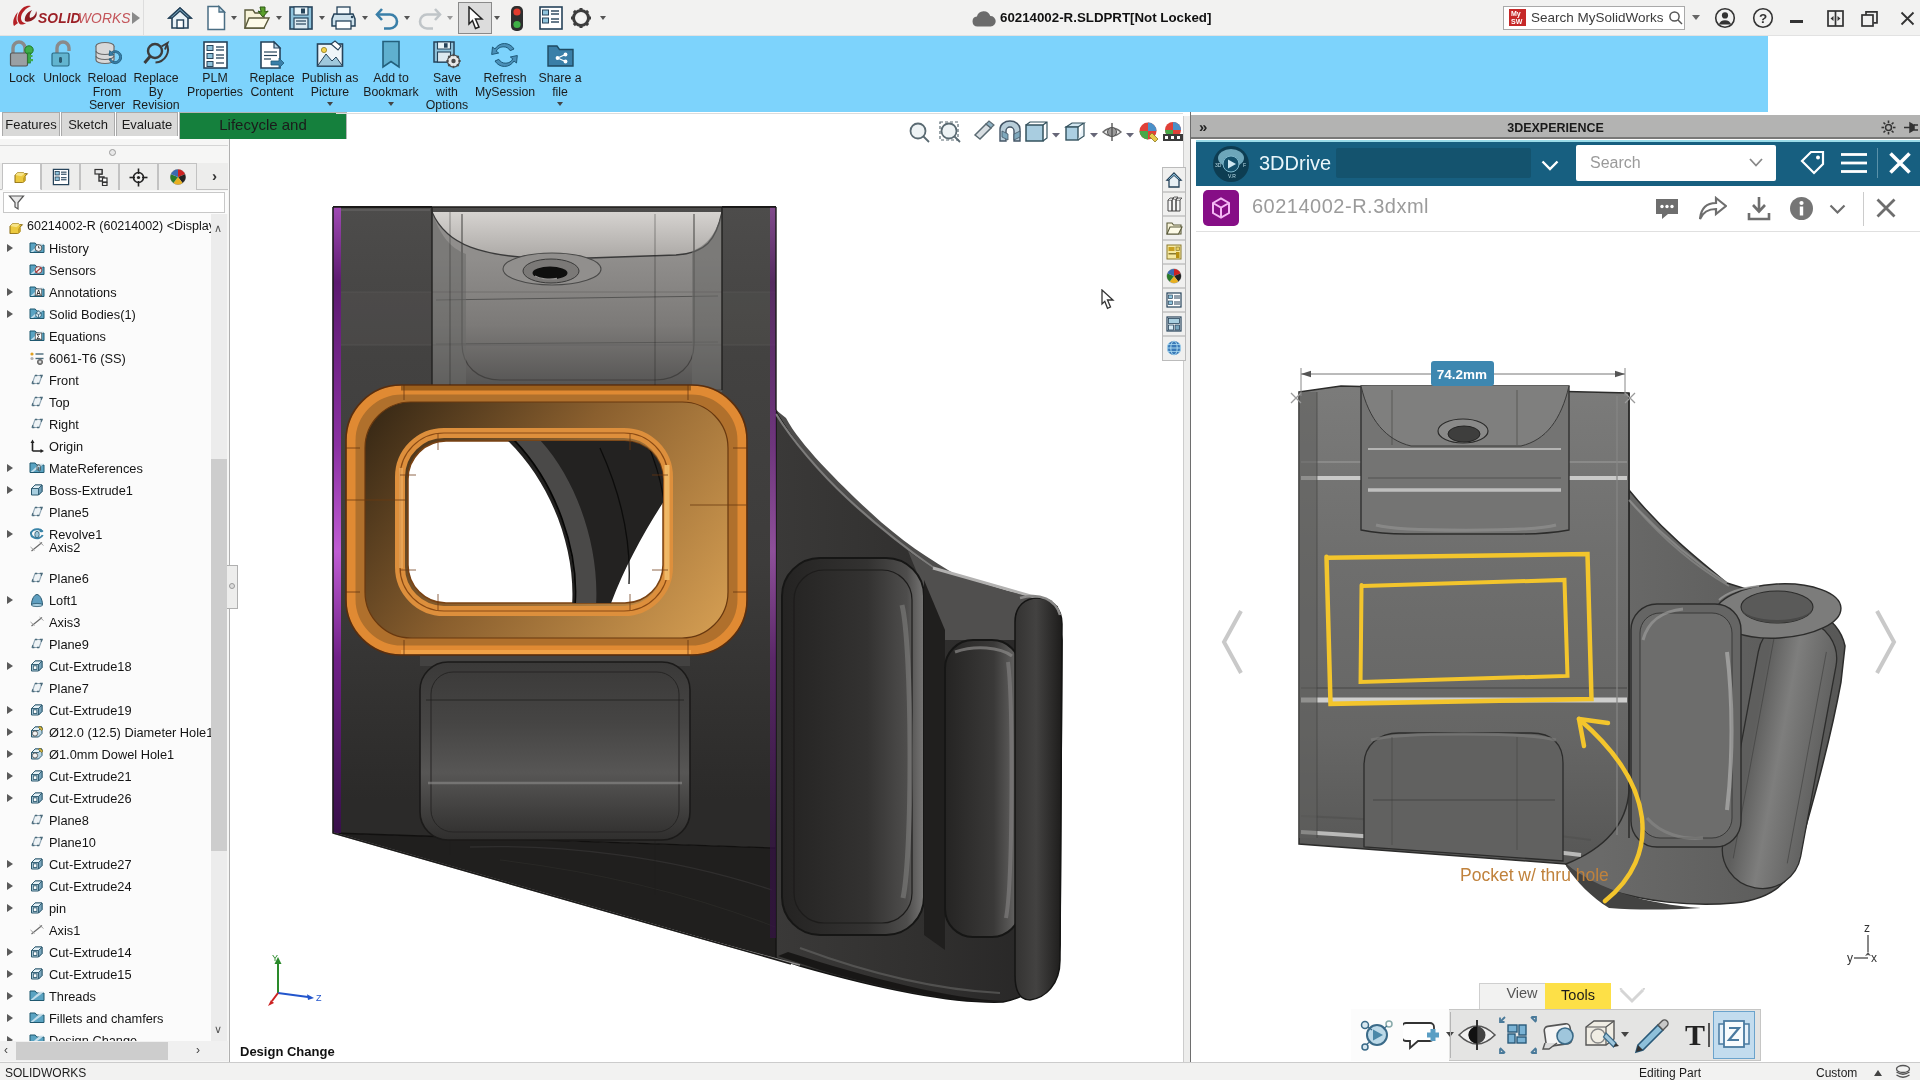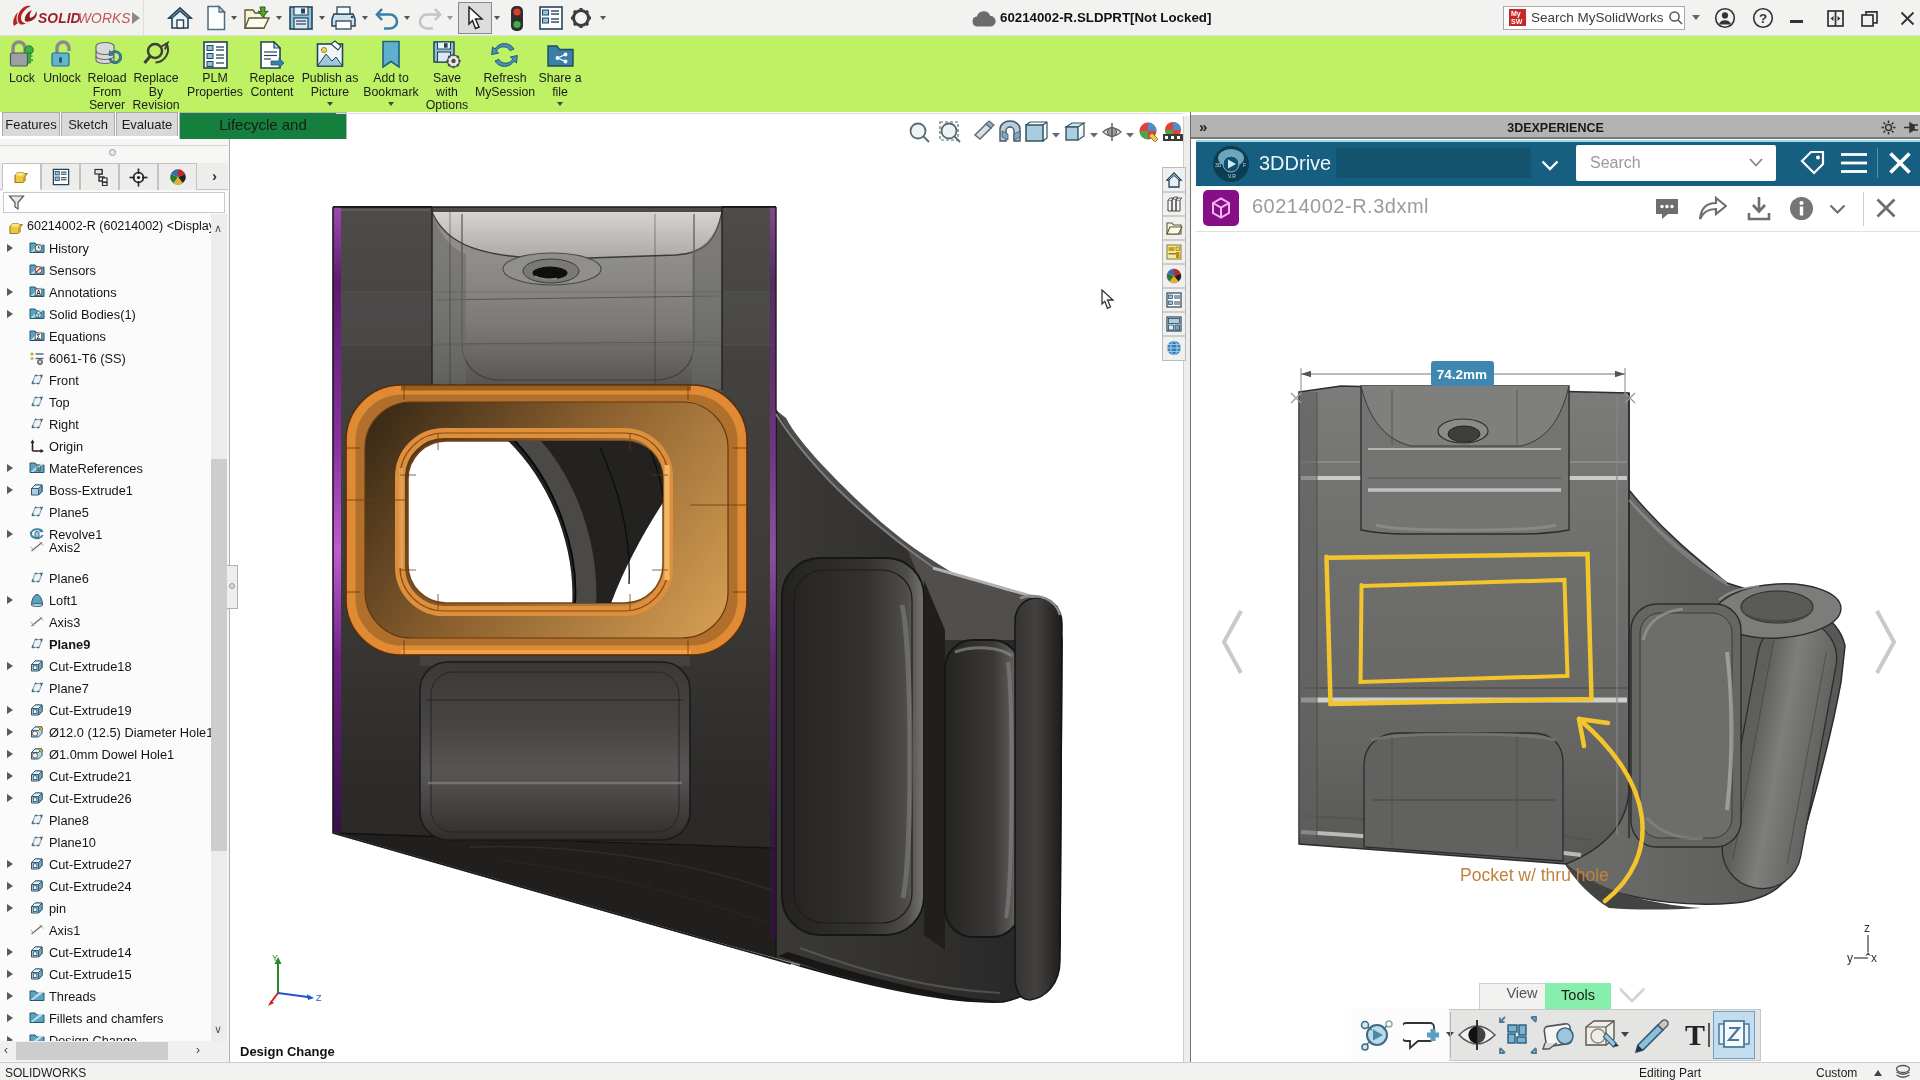--- a/index.html
+++ b/index.html
@@ -2,21 +2,21 @@
 <html><head>
 <meta charset="utf-8">
 <style>
 * { margin:0; padding:0; box-sizing:border-box; }
 html,body { width:1920px; height:1080px; overflow:hidden; font-family:"Liberation Sans",sans-serif; background:#ffffff; }
 #app { position:relative; width:1920px; height:1080px; }
 .abs { position:absolute; }
 
 #titlebar { position:absolute; left:0; top:0; width:1920px; height:36px; background:#f2f2f1; border-bottom:1px solid #e2e2e2; }
 
-#ribbon { position:absolute; left:0; top:36px; width:1920px; height:76px; background:#bef264; }
+#ribbon { position:absolute; left:0; top:36px; width:1768px; height:76px; background:#7dd3fc; }
 .ribitem { position:absolute; top:4px; text-align:center; font-size:12.3px; color:#1c1c1c; line-height:13.5px; }
 .ribitem svg { display:block; margin:0 auto 2px auto; }
 
 #tabrow { position:absolute; left:0; top:112px; width:1190px; height:27px; background:#ffffff; }
 .swtab { position:absolute; top:0; height:24px; background:#d9d9d8; border:1px solid #aaaaaa; border-bottom:none; font-size:13px; color:#1b1b1b; text-align:center; line-height:23px; }
 .swtab.active { background:#15803d; font-weight:normal; height:27px; font-size:15px; border-color:#b5b5b5; }
 
 #leftpanel { position:absolute; left:0; top:139px; width:230px; height:923px; background:#f6f6f5; border-right:1px solid #b0b0b0; }
 
 #viewport { position:absolute; left:230px; top:139px; width:952px; height:923px; background:#ffffff; }
@@ -502,21 +502,21 @@
           <use href="#sym-loft"></use>
         </svg>
         <span class="lbl">Loft1</span>
       </div>
 <div class="treerow" style="top:473px;">
         <svg class="tic" width="17" height="16" viewBox="0 0 17 16">
           <use href="#sym-axis"></use>
         </svg>
         <span class="lbl">Axis3</span>
       </div>
-<div class="treerow" style="top:495px;font-weight:bold;">
+<div class="treerow" style="top:495px;">
         <svg class="tic" width="17" height="16" viewBox="0 0 17 16">
           <use href="#sym-plane"></use>
         </svg>
         <span class="lbl">Plane9</span>
       </div>
 <div class="treerow" style="top:517px;">
         <div class="exp"></div>
         <svg class="tic" width="17" height="16" viewBox="0 0 17 16">
           <use href="#sym-cut"></use>
         </svg>
@@ -1132,21 +1132,21 @@
 
 <svg class="abs" style="left:28px; top:495px;" width="26" height="70" viewBox="0 0 26 70">
         <path d="M22 4 L5 35 L22 66" fill="none" stroke="#c9c9c9" stroke-width="4"></path>
       </svg>
 <svg class="abs" style="left:682px; top:495px;" width="26" height="70" viewBox="0 0 26 70">
         <path d="M4 4 L21 35 L4 66" fill="none" stroke="#c9c9c9" stroke-width="4"></path>
       </svg>
 
 <div class="abs" style="left:288px; top:871px; width:132px; height:26px; background:#f2f2f1; border:1px solid #cfcfcf; border-bottom:none;"></div>
 <div class="abs" style="left:288px; top:873px; width:86px; height:24px; text-align:center; font-size:14.5px; color:#555;">View</div>
-<div class="abs" style="left:354px; top:871px; width:66px; height:26px; background:#86efac; text-align:center; font-size:14.5px; color:#1a1a1a; line-height:25px;">Tools</div>
+<div class="abs" style="left:354px; top:871px; width:66px; height:26px; background:#fde047; text-align:center; font-size:14.5px; color:#1a1a1a; line-height:25px;">Tools</div>
 <svg class="abs" style="left:428px; top:876px;" width="26" height="18" viewBox="0 0 26 18">
         <path d="M2 2 L13 13 L24 2" fill="none" stroke="#d5d5d5" stroke-width="3"></path>
         <path d="M2 2 Q1 -1 4 -1 M24 2 Q27 -1 22 -1" stroke="#d5d5d5" fill="none" stroke-width="2"></path>
       </svg>
 
 <div class="abs" style="left:160px; top:897px; width:410px; height:52px; background:#e4e4e3; border:1px solid #c6c6c5;"></div>
 <div class="abs" style="left:160px; top:897px; width:98px; height:52px; background:#fcfcfc;"></div>
 <svg class="abs" style="left:168px; top:905px;" width="36" height="36" viewBox="0 0 36 36">
 <circle cx="18" cy="18" r="10" fill="#bcd9e8" stroke="#3a6a88" stroke-width="2"></circle>
         <path d="M14 12.5 l10 5.5 -10 5.5 Z" fill="#4a88a8"></path>

